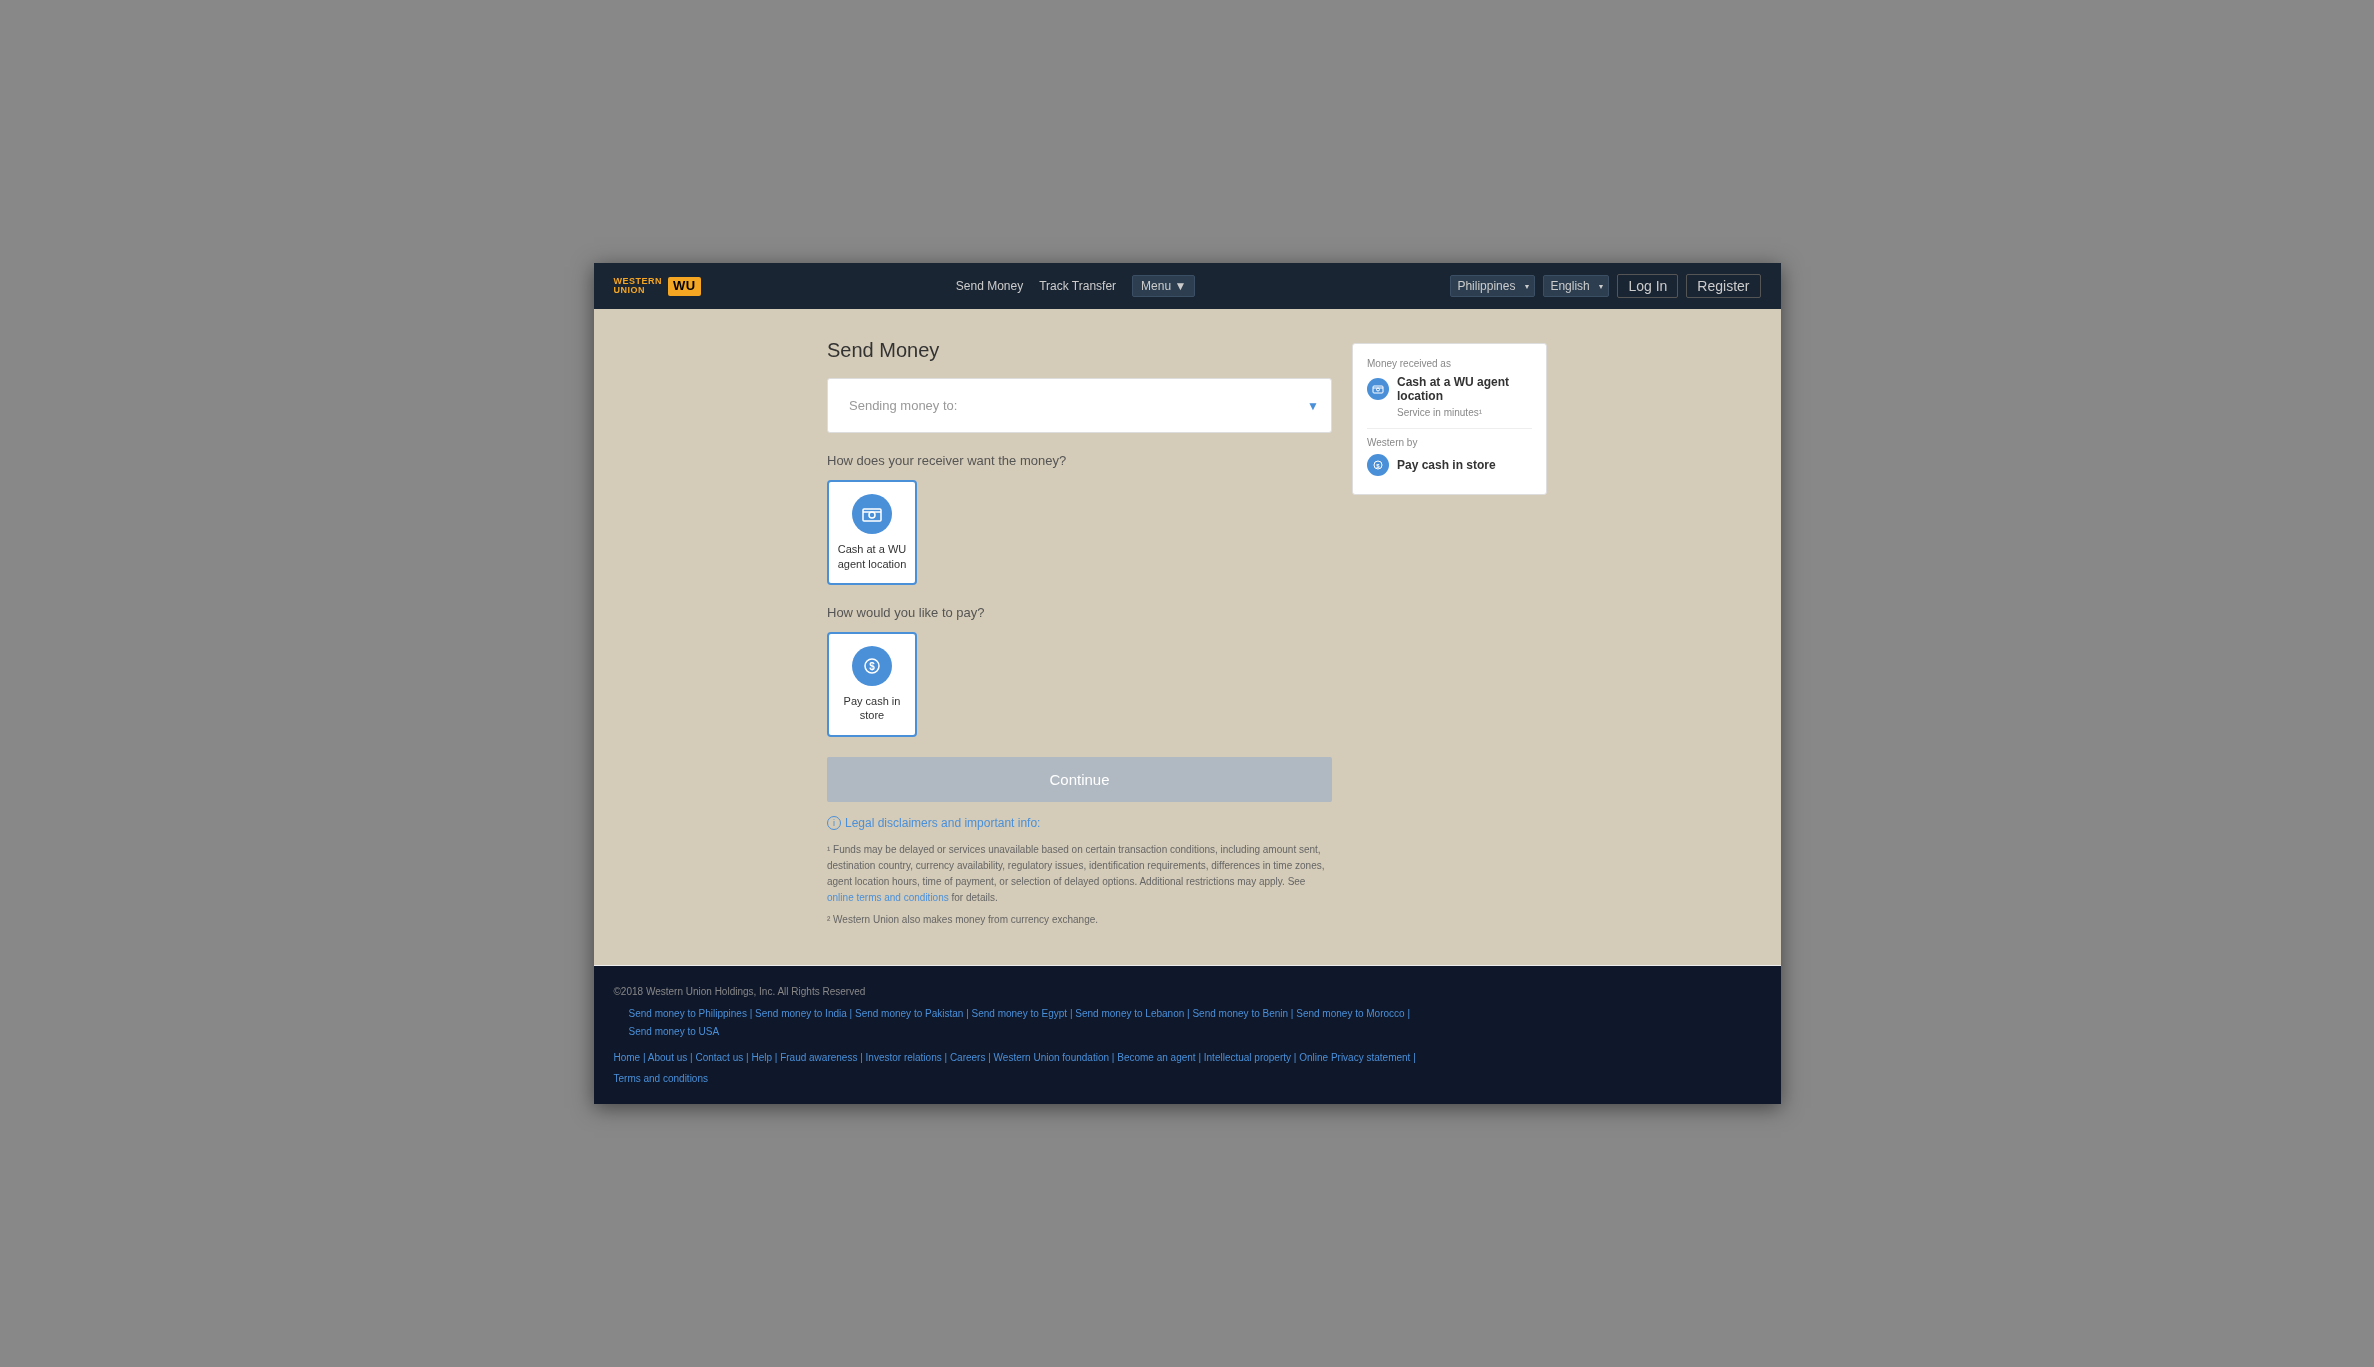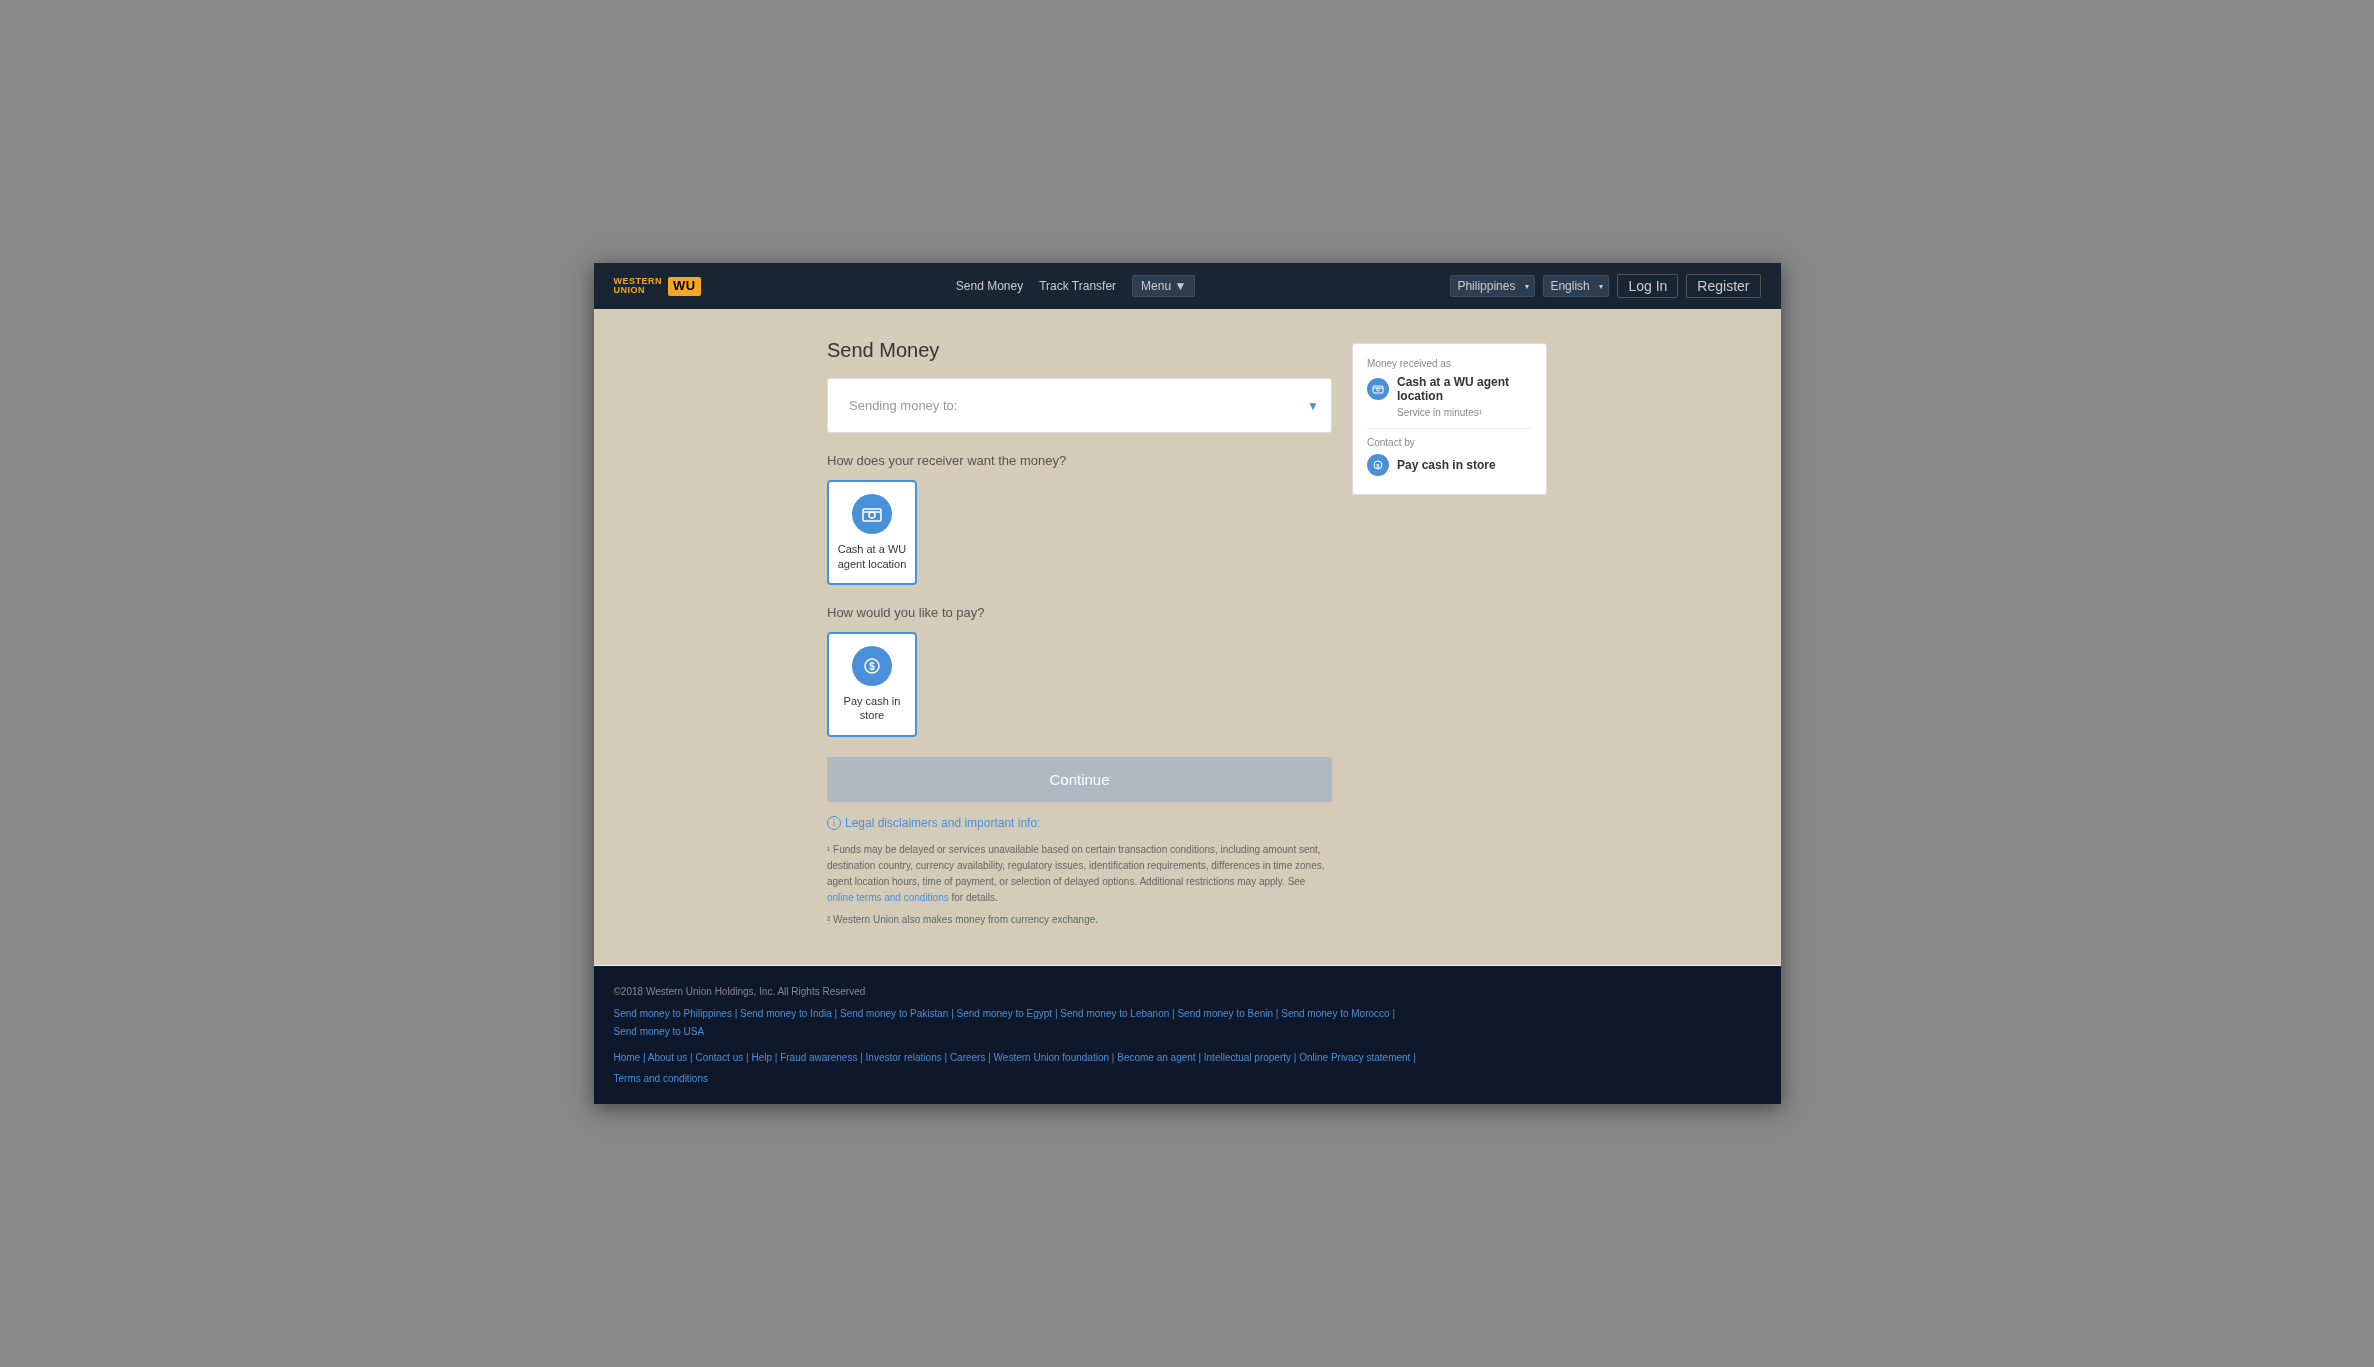--- a/index.html
+++ b/index.html
@@ -308,20 +308,21 @@
     .footer-copy {
       font-size: 10px;
       color: #888;
       margin-bottom: 8px;
     }
     .footer-links {
       font-size: 10px;
       color: #4a90d9;
       margin-bottom: 6px;
       line-height: 1.8;
+      margin-left: 15px;
     }
     .footer-links a {
       color: #4a90d9;
       text-decoration: none;
     }
     .footer-links2 {
       font-size: 10px;
       color: #4a90d9;
       line-height: 1.8;
     }
@@ -436,21 +437,21 @@
               <svg width="12" height="12" viewBox="0 0 12 12" fill="none">
                 <rect x="1" y="3" width="10" height="7" rx="1" stroke="white" stroke-width="1" fill="none"></rect>
                 <circle cx="6" cy="6.5" r="1.5" stroke="white" stroke-width="1" fill="none"></circle>
                 <line x1="1" y1="5" x2="11" y2="5" stroke="white" stroke-width="1"></line>
               </svg>
             </div>
             <span class="summary-item-text">Cash at a WU agent location</span>
           </div>
           <p class="summary-sub">Service in minutes¹</p>
           <hr class="summary-divider">
-          <p class="summary-section-label">Contact by</p>
+          <p class="summary-section-label">Western by</p>
           <div class="summary-item">
             <div class="summary-icon">
               <svg width="12" height="12" viewBox="0 0 12 12" fill="none">
                 <circle cx="6" cy="6" r="4" stroke="white" stroke-width="1" fill="none"></circle>
                 <text x="6" y="9" text-anchor="middle" fill="white" font-size="6" font-weight="bold">$</text>
               </svg>
             </div>
             <span class="summary-item-text">Pay cash in store</span>
           </div>
         </div>

